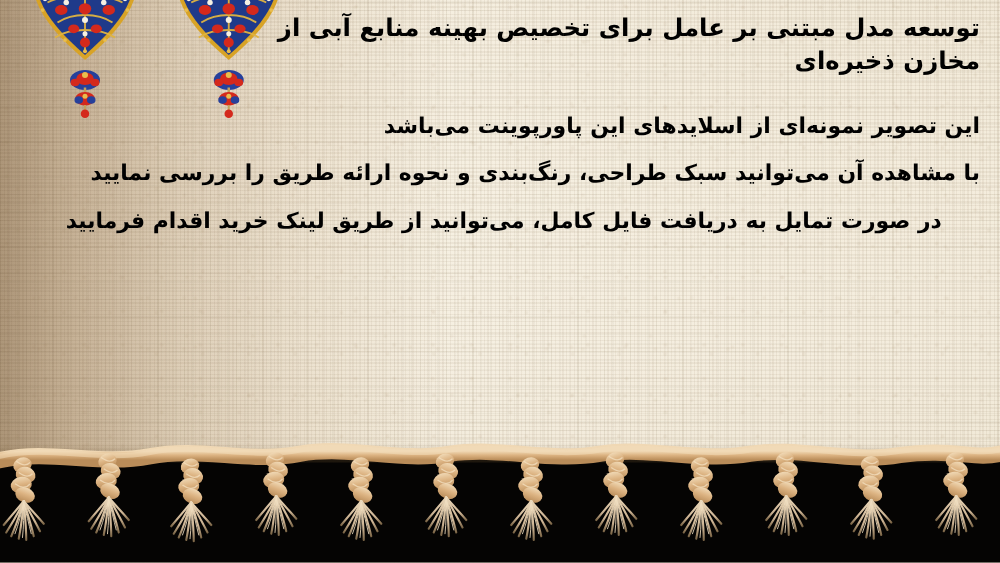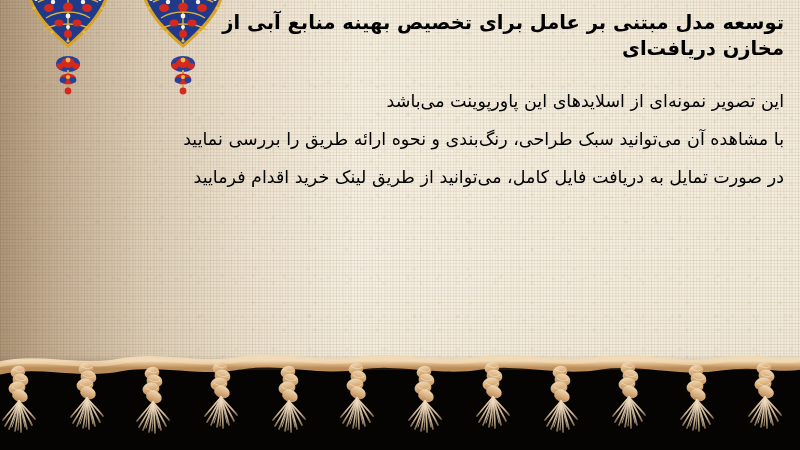--- a/index.html
+++ b/index.html
@@ -90,27 +90,27 @@
   .title .ln1{padding-right:0;}
   .title .ln2{padding-left:152px;}
 
   .body{
     margin:0;
     padding-top:24px;
   }
   .body p{
     margin:0 0 8px 0;
     font-size:17.5px;
-    font-weight:400;
+    font-weight:700;
     line-height:30px;
     color:#000;
   }
   .body p.l1{padding-left:38px;}
   .body p.l2{padding-left:6px;}
-  .body p.l3{padding-left:6px;}
+  .body p.l3{padding-left:6px;text-align:center;}
 
   
   .band{
     position:absolute; left:0; right:0; bottom:0; height:86px;
     background:#050403;
   }
   .band-shadow{
     position:absolute; left:0; right:0; top:-10px; height:16px;
     background:linear-gradient(to bottom, rgba(120,95,60,0) 0%, rgba(120,95,60,.22) 60%, rgba(60,45,25,.45) 100%);
     pointer-events:none;
@@ -218,21 +218,21 @@
       <g>
         <use href="#medallion" x="0" y="0" transform="translate(183,10)"></use>
       </g>
     </svg>
   </div>
 
   <div class="content">
 
     <h1 class="title">
       <span class="ln ln1">توسعه مدل مبتنی بر عامل برای تخصیص بهینه منابع آبی از</span>
-      <span class="ln ln2">مخازن دریافت‌ای</span>
+      <span class="ln ln2">مخازن ذخیره‌ای</span>
     </h1>
 
     <div class="body">
       <p class="l1">این تصویر نمونه‌ای از اسلایدهای این پاورپوینت می‌باشد</p>
       <p class="l2">با مشاهده آن می‌توانید سبک طراحی، رنگ‌بندی و نحوه ارائه طریق را بررسی نمایید</p>
       <p class="l3">در صورت تمایل به دریافت فایل کامل، می‌توانید از طریق لینک خرید اقدام فرمایید</p>
     </div>
 
   </div>
 

